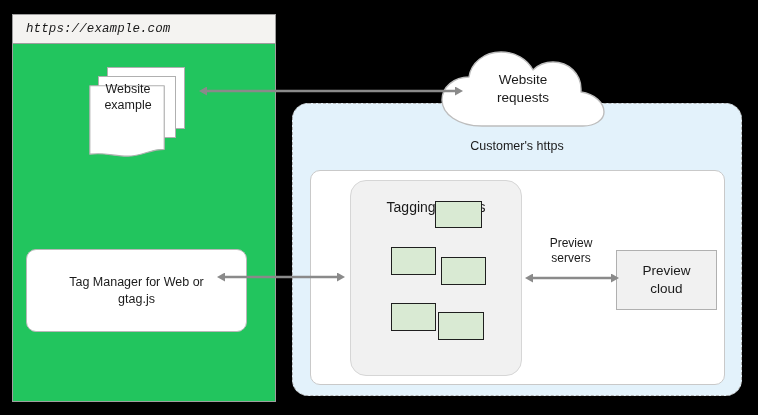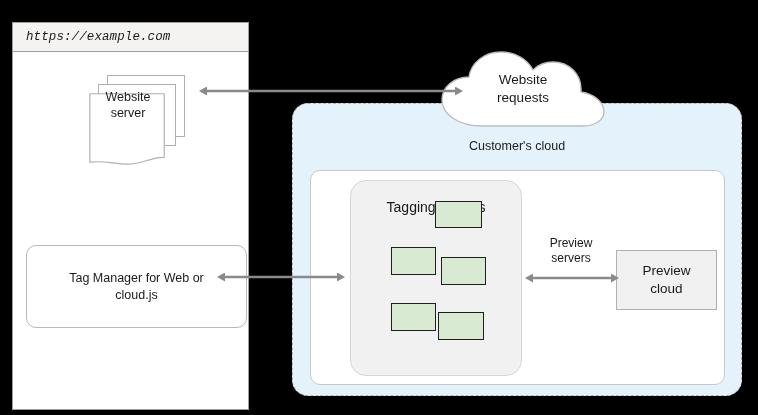--- a/index.html
+++ b/index.html
@@ -14,26 +14,25 @@
     background: #000000;
     overflow: hidden;
     font-family: "Liberation Sans", sans-serif;
   }
 
   
   .browser-window {
     position: absolute;
     left: 12px;
     top: 14px;
-    width: 237px;
+    width: 264px;
     height: 388px;
-    background: #ffffff;
+    background: #22c55e;
     border: 1px solid #9e9e9e;
     box-sizing: border-box;
-    margin-top: 8px;
   }
   .browser-urlbar {
     position: absolute;
     left: 0;
     top: 0;
     right: 0;
     height: 29px;
     background: #f4f3f1;
     border-bottom: 1px solid #9e9e9e;
     box-sizing: border-box;
@@ -222,21 +221,21 @@
 
   
   .arrow-svg { position: absolute; overflow: visible; }
 </style>
 </head>
 <body>
 
 <div id="canvas">
 
   <div class="customer-cloud-panel">
-    <div class="customer-cloud-label">Customer's cloud</div>
+    <div class="customer-cloud-label">Customer's https</div>
   </div>
 
   <div class="inner-white-box"></div>
 
   <div class="tagging-servers-box">
     <div class="tagging-servers-label">Tagging servers</div>
     <div class="server-node" style="left:40px;  top:66px;  width:45px; height:28px;"></div>
     <div class="server-node" style="left:84px;  top:20px;  width:47px; height:27px;"></div>
     <div class="server-node" style="left:90px;  top:76px;  width:45px; height:28px;"></div>
     <div class="server-node" style="left:40px;  top:122px; width:45px; height:28px;"></div>
@@ -293,28 +292,28 @@
     </div>
 
     <div class="doc-stack" style="left:76px; top:52px;">
       <div class="doc-sheet back2"></div>
       <div class="doc-sheet back1"></div>
       <svg class="doc-front" width="80" height="78" viewBox="0 0 80 78">
         <path d="M0.8,0.8 L77.2,0.8 L77.2,66 C62,66 55,73 40,73 C25,73 17,69 0.8,71 Z" fill="#ffffff" stroke="#b0b0b0" stroke-width="1.2" stroke-linejoin="round"></path>
       </svg>
       <div class="doc-front-label">
         <span>Website</span><br>
-        <span>server</span>
+        <span>example</span>
       </div>
     </div>
 
-    <div class="tagmanager-box" style="left:13px; top:222px;">
+    <div class="tagmanager-box" style="left:13px; top:234px;">
       <div class="tagmanager-label">
         <span>Tag Manager for Web or</span><br>
-        <span>cloud.js</span>
+        <span>gtag.js</span>
       </div>
     </div>
   </div>
 
   <svg class="arrow-svg" style="left:198px; top:82px;" width="266" height="20" viewBox="0 0 266 20">
     <defs>
       <marker id="ahL2" markerWidth="9" markerHeight="9" refX="8" refY="4.5" orient="auto" markerUnits="userSpaceOnUse">
         <path d="M8,0 L0,4.5 L8,9 z" fill="#8a8a8a"></path>
       </marker>
       <marker id="ahR2" markerWidth="9" markerHeight="9" refX="1" refY="4.5" orient="auto" markerUnits="userSpaceOnUse">

